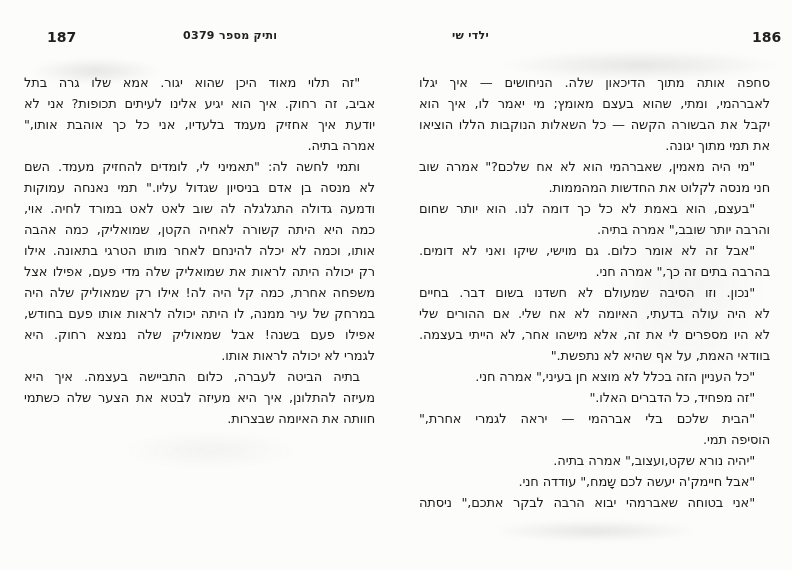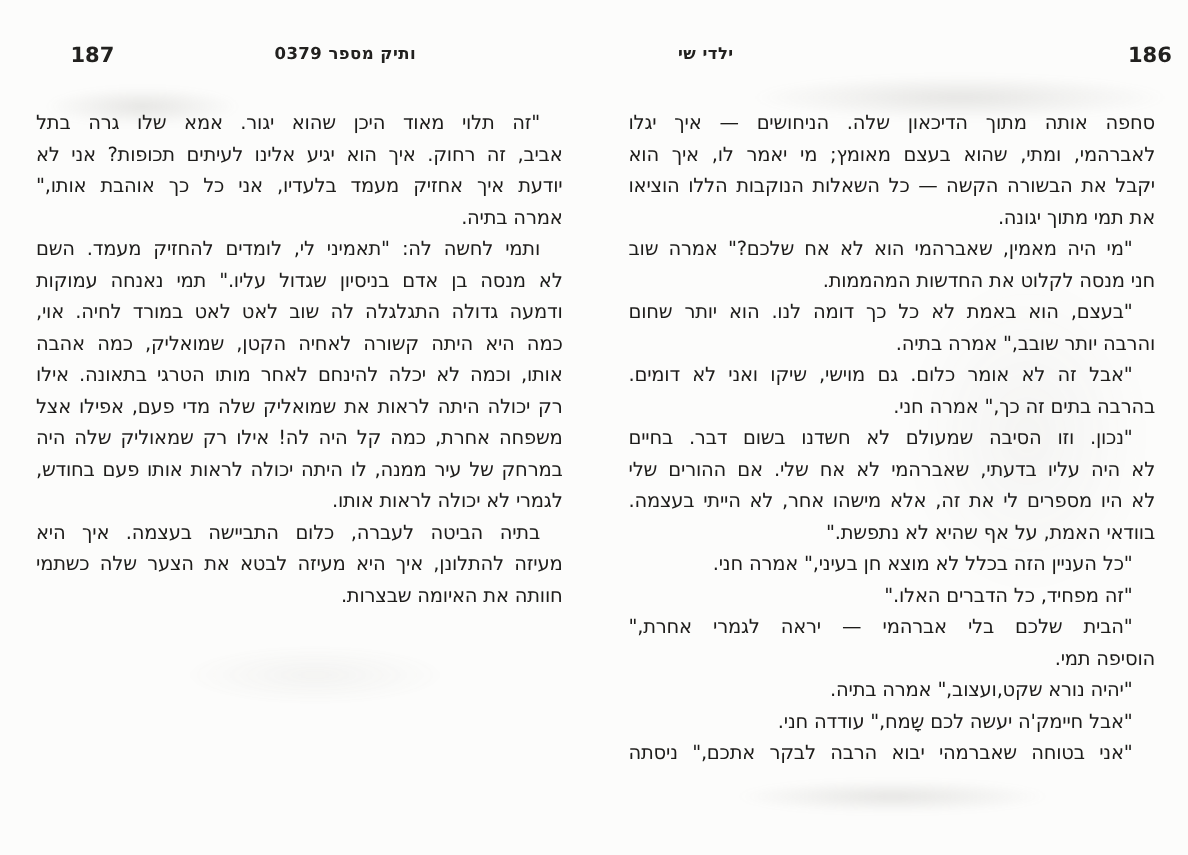--- a/index.html
+++ b/index.html
@@ -79,21 +79,21 @@
         <div class="line">לאברהמי, ומתי, שהוא בעצם מאומץ; מי יאמר לו, איך הוא</div>
         <div class="line">יקבל את הבשורה הקשה — כל השאלות הנוקבות הללו הוציאו</div>
         <div class="line last">את תמי מתוך יגונה.</div>
         <div class="line indent">"מי היה מאמין, שאברהמי הוא לא אח שלכם?" אמרה שוב</div>
         <div class="line last">חני מנסה לקלוט את החדשות המהממות.</div>
         <div class="line indent">"בעצם, הוא באמת לא כל כך דומה לנו. הוא יותר שחום</div>
         <div class="line last">והרבה יותר שובב," אמרה בתיה.</div>
         <div class="line indent">"אבל זה לא אומר כלום. גם מוישי, שיקו ואני לא דומים.</div>
         <div class="line last">בהרבה בתים זה כך," אמרה חני.</div>
         <div class="line indent">"נכון. וזו הסיבה שמעולם לא חשדנו בשום דבר. בחיים</div>
-        <div class="line">לא היה עליו בדעתי, שאברהמי לא אח שלי. אם ההורים שלי</div>
+        <div class="line">לא היה עולה בדעתי, האיומה לא אח שלי. אם ההורים שלי</div>
         <div class="line">לא היו מספרים לי את זה, אלא מישהו אחר, לא הייתי בעצמה.</div>
         <div class="line last">בוודאי האמת, על אף שהיא לא נתפשת."</div>
         <div class="line last indent">"כל העניין הזה בכלל לא מוצא חן בעיני," אמרה חני.</div>
         <div class="line last indent">"זה מפחיד, כל הדברים האלו."</div>
         <div class="line indent">"הבית שלכם בלי אברהמי — יראה לגמרי אחרת,"</div>
         <div class="line last">הוסיפה תמי.</div>
         <div class="line last indent">"יהיה נורא שקט,ועצוב," אמרה בתיה.</div>
         <div class="line last indent">"אבל חיימק'ה יעשה לכם שָמח," עודדה חני.</div>
         <div class="line indent">"אני בטוחה שאברמהי יבוא הרבה לבקר אתכם," ניסתה</div>
       </div>
@@ -110,20 +110,21 @@
         <div class="line">יודעת איך אחזיק מעמד בלעדיו, אני כל כך אוהבת אותו,"</div>
         <div class="line last">אמרה בתיה.</div>
         <div class="line indent">ותמי לחשה לה: "תאמיני לי, לומדים להחזיק מעמד. השם</div>
         <div class="line">לא מנסה בן אדם בניסיון שגדול עליו." תמי נאנחה עמוקות</div>
         <div class="line">ודמעה גדולה התגלגלה לה שוב לאט לאט במורד לחיה. אוי,</div>
         <div class="line">כמה היא היתה קשורה לאחיה הקטן, שמואליק, כמה אהבה</div>
         <div class="line">אותו, וכמה לא יכלה להינחם לאחר מותו הטרגי בתאונה. אילו</div>
         <div class="line">רק יכולה היתה לראות את שמואליק שלה מדי פעם, אפילו אצל</div>
         <div class="line">משפחה אחרת, כמה קל היה לה! אילו רק שמאוליק שלה היה</div>
         <div class="line">במרחק של עיר ממנה, לו היתה יכולה לראות אותו פעם בחודש,</div>
+        <div class="line">אפילו פעם בשנה! אבל שמאוליק שלה נמצא רחוק. היא</div>
         <div class="line last">לגמרי לא יכולה לראות אותו.</div>
         <div class="line indent">בתיה הביטה לעברה, כלום התביישה בעצמה. איך היא</div>
         <div class="line">מעיזה להתלונן, איך היא מעיזה לבטא את הצער שלה כשתמי</div>
         <div class="line last">חוותה את האיומה שבצרות.</div>
       </div>
   </div>
 
 </div>
 
 </body></html>

